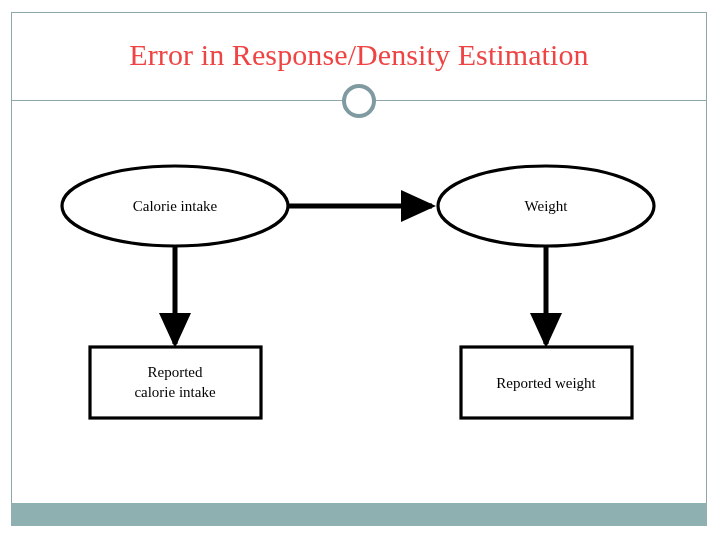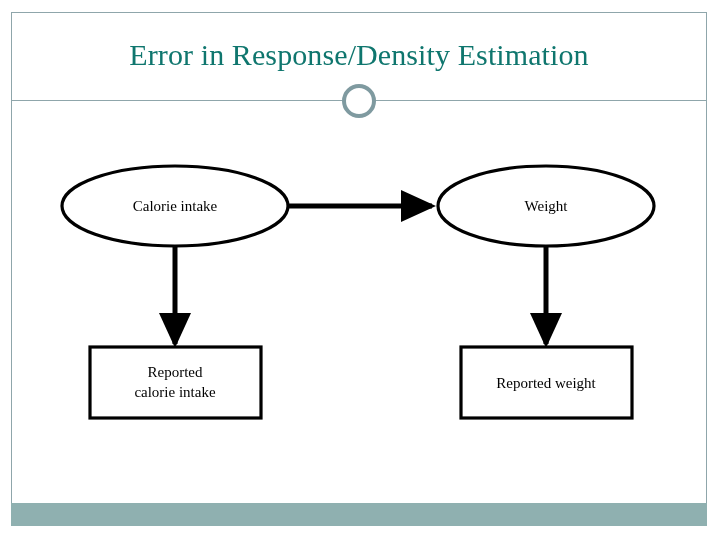--- a/index.html
+++ b/index.html
@@ -30,21 +30,21 @@
   
   #slide-title {
     position: absolute;
     left: 11px;
     top: 36px;
     width: 696px;
     text-align: center;
     font-family: "Liberation Serif", "DejaVu Serif", serif;
     font-size: 30px;
     line-height: 38px;
-    color: #0f766e;
+    color: #ef4444;
     letter-spacing: 0.1px;
     white-space: nowrap;
   }
 
   
   #title-divider {
     position: absolute;
     left: 11px;
     top: 100px;
     width: 696px;

